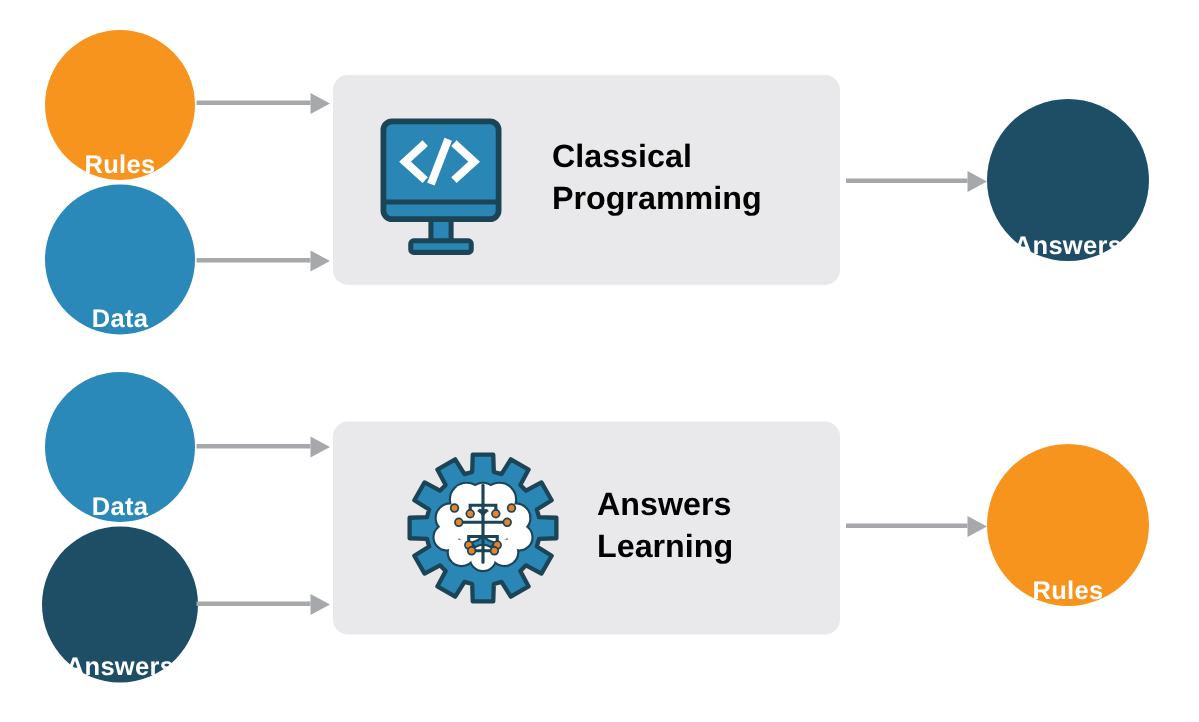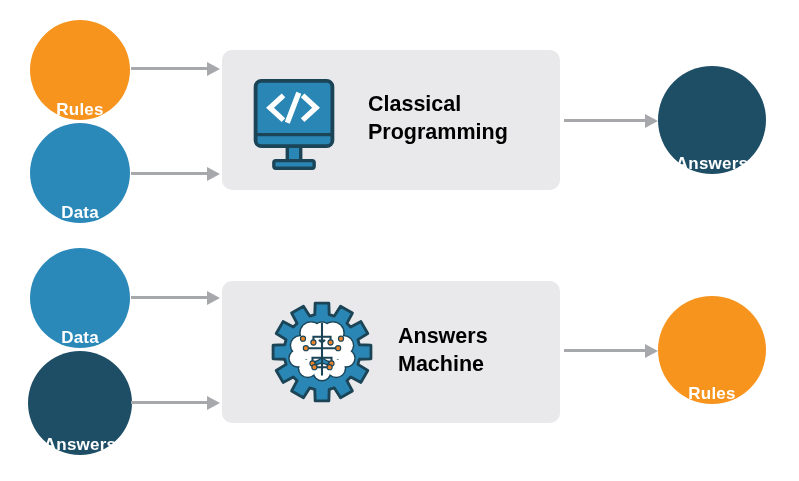--- a/index.html
+++ b/index.html
@@ -134,21 +134,21 @@
           <circle cx="77" cy="56" r="2.7"></circle>
           <circle cx="70" cy="72" r="2.7"></circle>
         <circle cx="68" cy="76" r="2.7"></circle>
           <circle cx="80" cy="46" r="2.7"></circle>
       </g>
     </g>
   </svg>
 
   <div class="title" style="left:398px;top:322px">
     <span>Answers</span>
-    <span>Machine</span>
+    <span>Learning</span>
   </div>
 
   <div class="arrow" style="left:564px;top:349px;width:81px"></div>
 
   <div class="circle" style="left: 658px; top: 296px; width: 108px; height: 108px; background: rgb(247, 148, 30);">
     <span>Rules</span>
   </div>
 
 </div>
 

